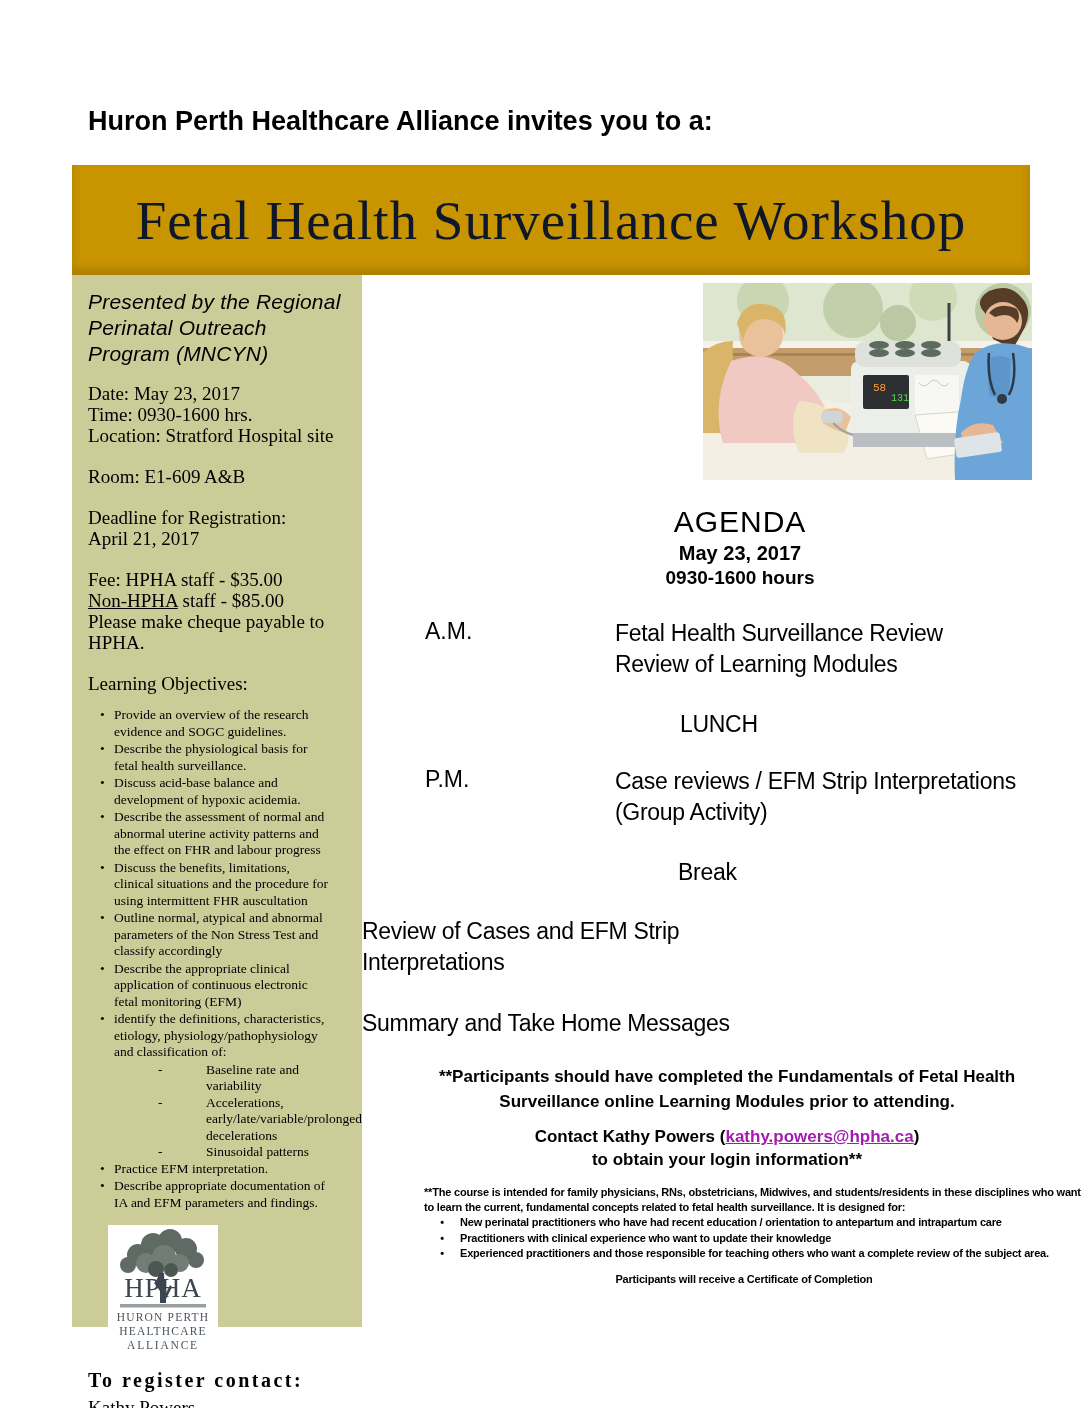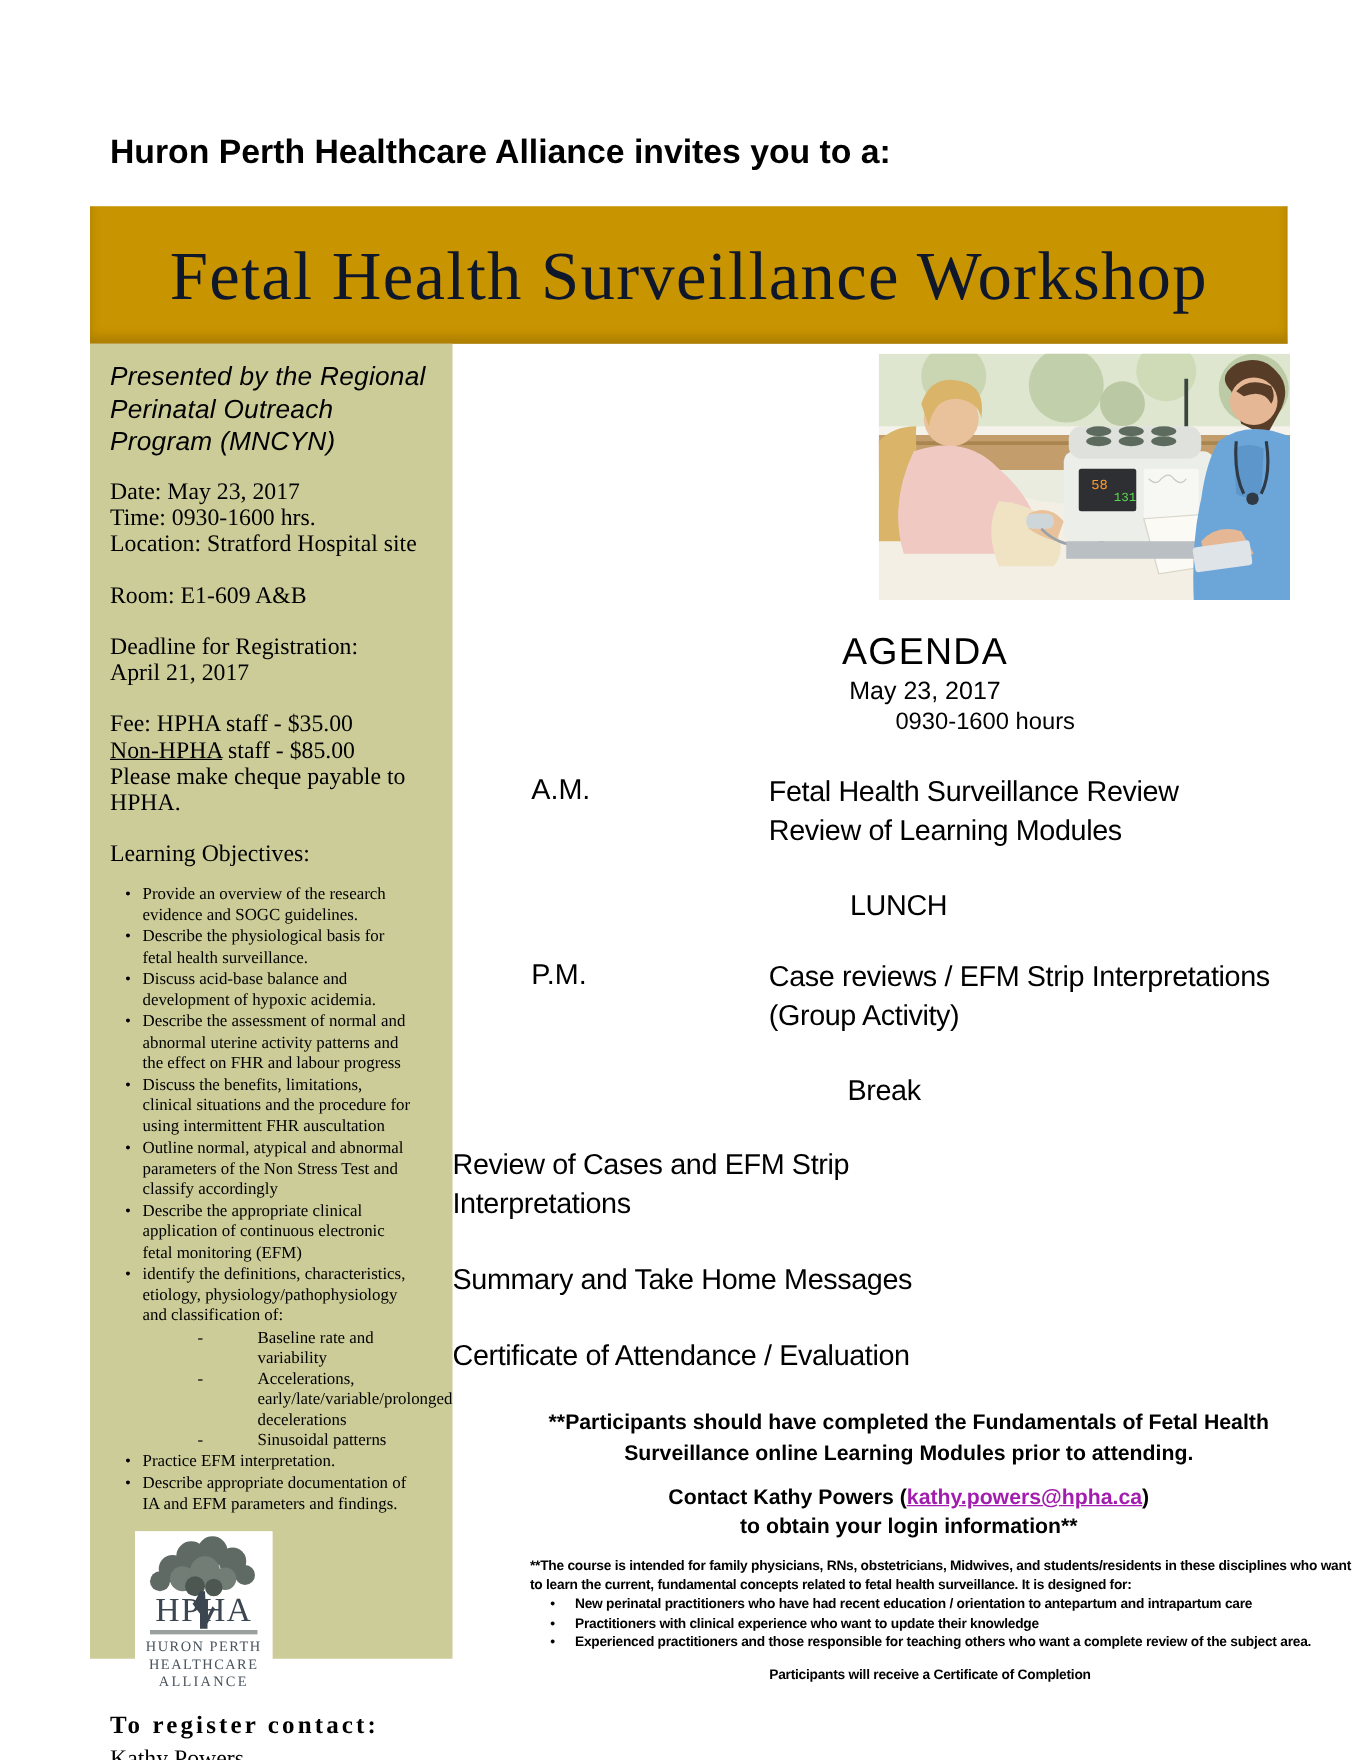--- a/index.html
+++ b/index.html
@@ -73,22 +73,22 @@
 
   
   .main { position: absolute; left: 362px; top: 275px; width: 670px; }
   .photo-frame { margin: 8px 0 0 341px; width: 329px; height: 197px; display: block; }
 
   .agenda-head {
     width: 240px; margin: 25px 0 0 258px; text-align: center;
     font-family: "Liberation Sans", sans-serif;
   }
   .agenda-title { font-size: 30px; letter-spacing: 1px; line-height: 34px; }
-  .agenda-date { font-size: 20px; font-weight: normal; line-height: 25px; margin-top: 2px; }
-  .agenda-hours { font-size: 19px; font-weight: normal; line-height: 24px; text-align: right; }
+  .agenda-date { font-size: 20px; font-weight: bold; line-height: 25px; margin-top: 2px; }
+  .agenda-hours { font-size: 19px; font-weight: bold; line-height: 24px; }
 
   .agenda-row { display: flex; margin-left: 63px; margin-top: 28px;
     font-family: "Liberation Sans", sans-serif; }
   .agenda-label { width: 190px; flex: none; font-size: 23px; }
   .agenda-item-text { font-size: 23px; line-height: 31px; white-space: pre-line; width: 430px; letter-spacing: -0.3px; }
   .agenda-center { margin-left: 318px; margin-top: 31px;
     font-family: "Liberation Sans", sans-serif; font-size: 23px; letter-spacing: -0.3px; }
   .agenda-late-item { margin-top: 30px;
     font-family: "Liberation Sans", sans-serif; font-size: 23px; line-height: 31px;
     white-space: pre-line; width: 440px; letter-spacing: -0.3px; }
@@ -327,21 +327,20 @@
 (Group Activity)</div>
     </div>
 
     <div class="agenda-center" style="margin-left:316px">Break</div>
 
     <div>
 
     <div class="agenda-late-item">Review of Cases and EFM Strip
 Interpretations</div>
         <div class="agenda-late-item">Summary and Take Home Messages</div>
-        <div class="agenda-late-item">Certificate of Attendance / Evaluation</div>
       </div>
 
     <div class="note-participants" style="white-space:pre-line">**Participants should have completed the Fundamentals of Fetal Health
 Surveillance online Learning Modules prior to attending.</div>
 
     <div class="note-contact">
       <span>Contact Kathy Powers (</span><a class="inline-email" style="color: #a21caf;">kathy.powers@hpha.ca</a><span>)</span>
       <br>
       <span>to obtain your login information**</span>
     </div>

